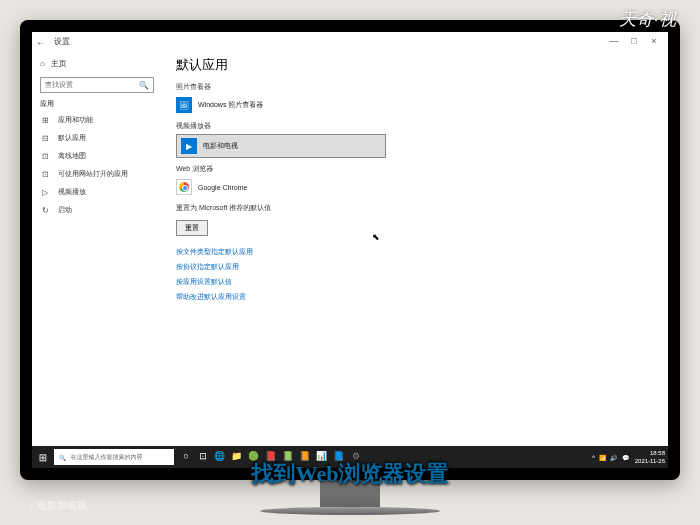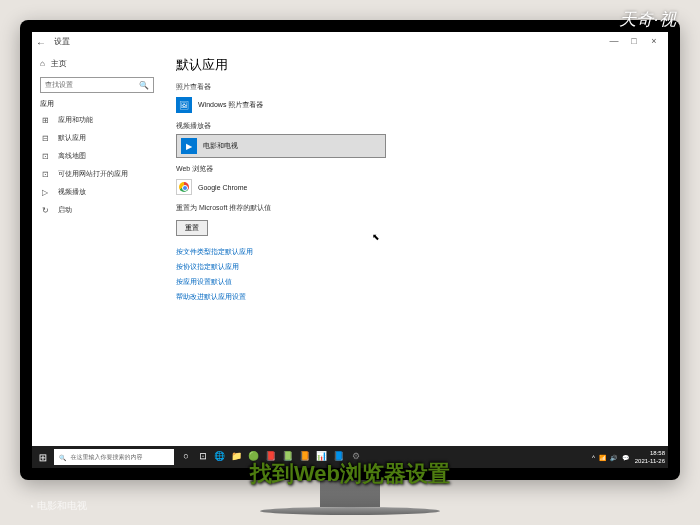--- a/index.html
+++ b/index.html
@@ -49,21 +49,21 @@
 .taskbar { position: absolute; bottom: 0; left: 0; right: 0; height: 22px; background: #1f1f1f; display: flex; align-items: center; color: #fff; font-size: 7px; }
 .start-btn { width: 22px; text-align: center; font-size: 10px; }
 .tb-search { background: #fff; color: #666; height: 16px; width: 120px; display: flex; align-items: center; padding: 0 5px; gap: 4px; font-size: 6px; }
 .tb-icons { display: flex; gap: 5px; padding: 0 6px; align-items: center; }
 .tb-icon { width: 12px; height: 12px; font-size: 9px; text-align: center; }
 .tb-spacer { flex: 1; }
 .tray { display: flex; align-items: center; gap: 4px; padding: 0 5px; font-size: 6px; }
 .clock { text-align: right; line-height: 8px; font-size: 6px; padding-right: 3px; }
 
 .watermark-tr { position: absolute; top: 8px; right: 24px; color: #fff; font-size: 17px; font-weight: 500; text-shadow: 0 0 3px rgba(0,0,0,0.5); z-index: 50; font-style: italic; }
-.caption { position: absolute; bottom: 36px; left: 50%; transform: translateX(-50%); color: #4d7c0f; font-size: 22px; font-weight: bold; text-shadow: 1px 1px 3px #000, -1px -1px 3px #000; z-index: 50; white-space: nowrap; }
+.caption { position: absolute; bottom: 36px; left: 50%; transform: translateX(-50%); color: #0369a1; font-size: 22px; font-weight: bold; text-shadow: 1px 1px 3px #000, -1px -1px 3px #000; z-index: 50; white-space: nowrap; font-family: Liberation Serif, serif; }
 .watermark-bl { position: absolute; bottom: 12px; left: 28px; color: rgba(255,255,255,0.7); font-size: 10px; z-index: 50; display: flex; align-items: center; gap: 3px; }
 </style>
 </head>
 <body>
 
 <div class="monitor-base"></div>
 <div class="monitor-stand"></div>
 <div class="monitor-frame">
   <div class="screen">
 

